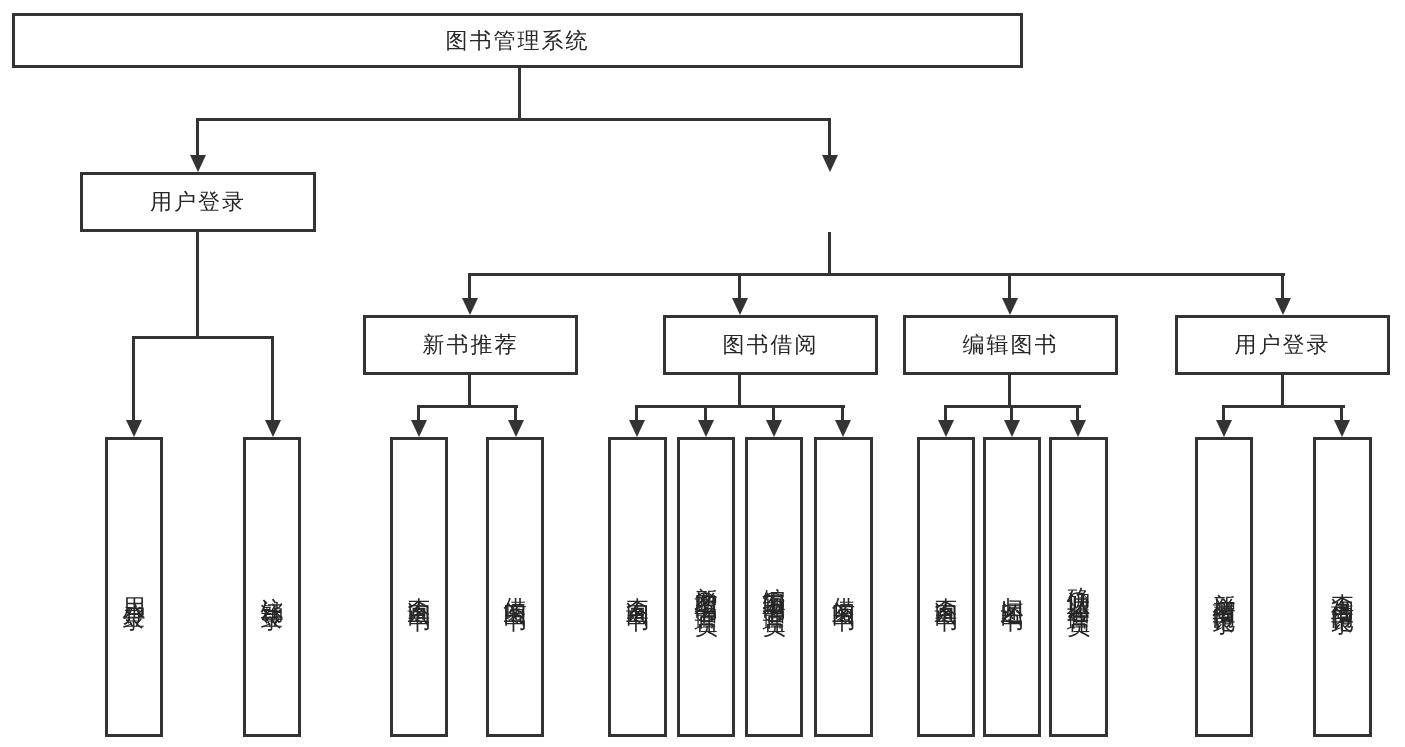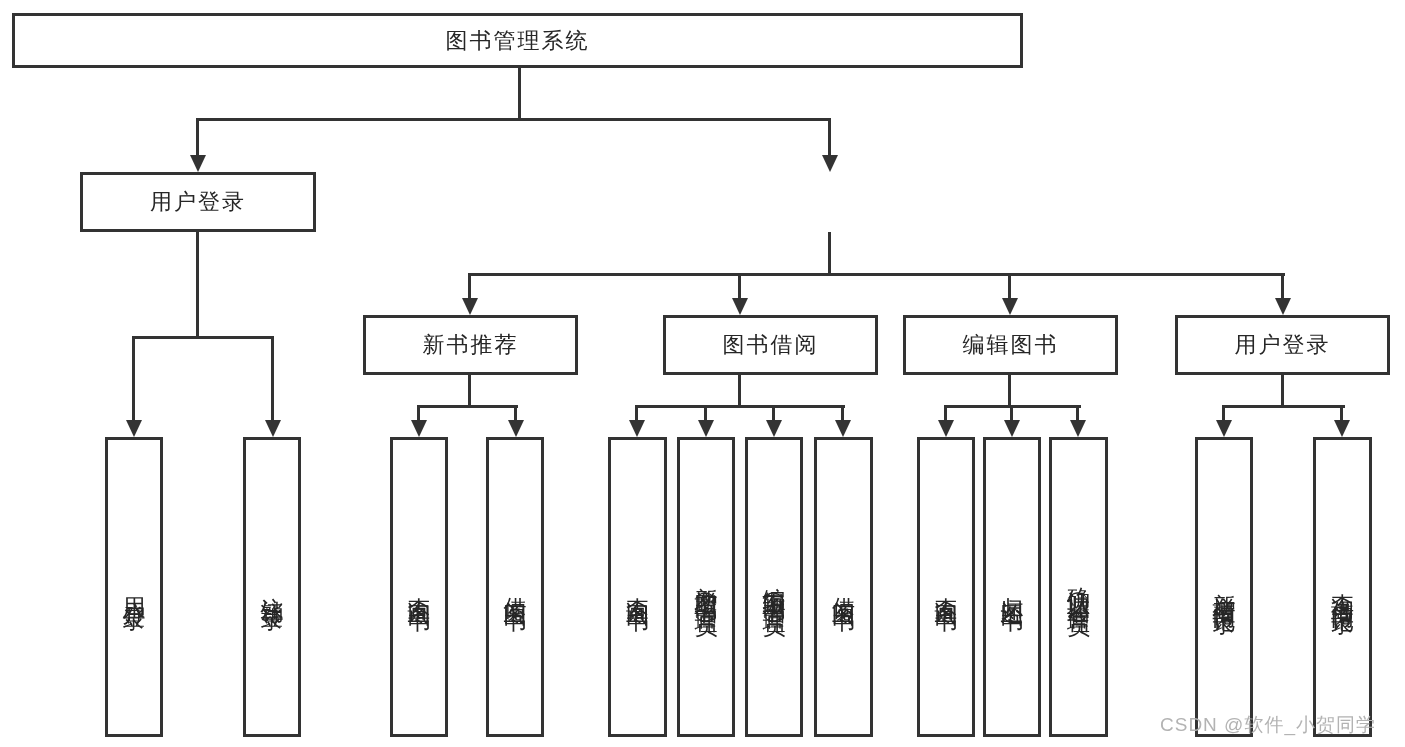--- a/index.html
+++ b/index.html
@@ -179,15 +179,14 @@
   <div class="vline" style="left:1076px;top:405px;width:3px;height:19px;"></div>
   <div class="arrow" style="left:1070px;top:420px;"></div>
 
   <div class="vline" style="left:1281px;top:375px;width:3px;height:32px;"></div>
   <div class="hline" style="left:1222px;top:405px;width:123px;height:3px;"></div>
   <div class="vline" style="left:1222px;top:405px;width:3px;height:19px;"></div>
   <div class="arrow" style="left:1216px;top:420px;"></div>
   <div class="vline" style="left:1340px;top:405px;width:3px;height:19px;"></div>
   <div class="arrow" style="left:1334px;top:420px;"></div>
 
-  <div class="watermark">CSDN @软件_小贺同学</div>
 
 </div>
 
 </body></html>

